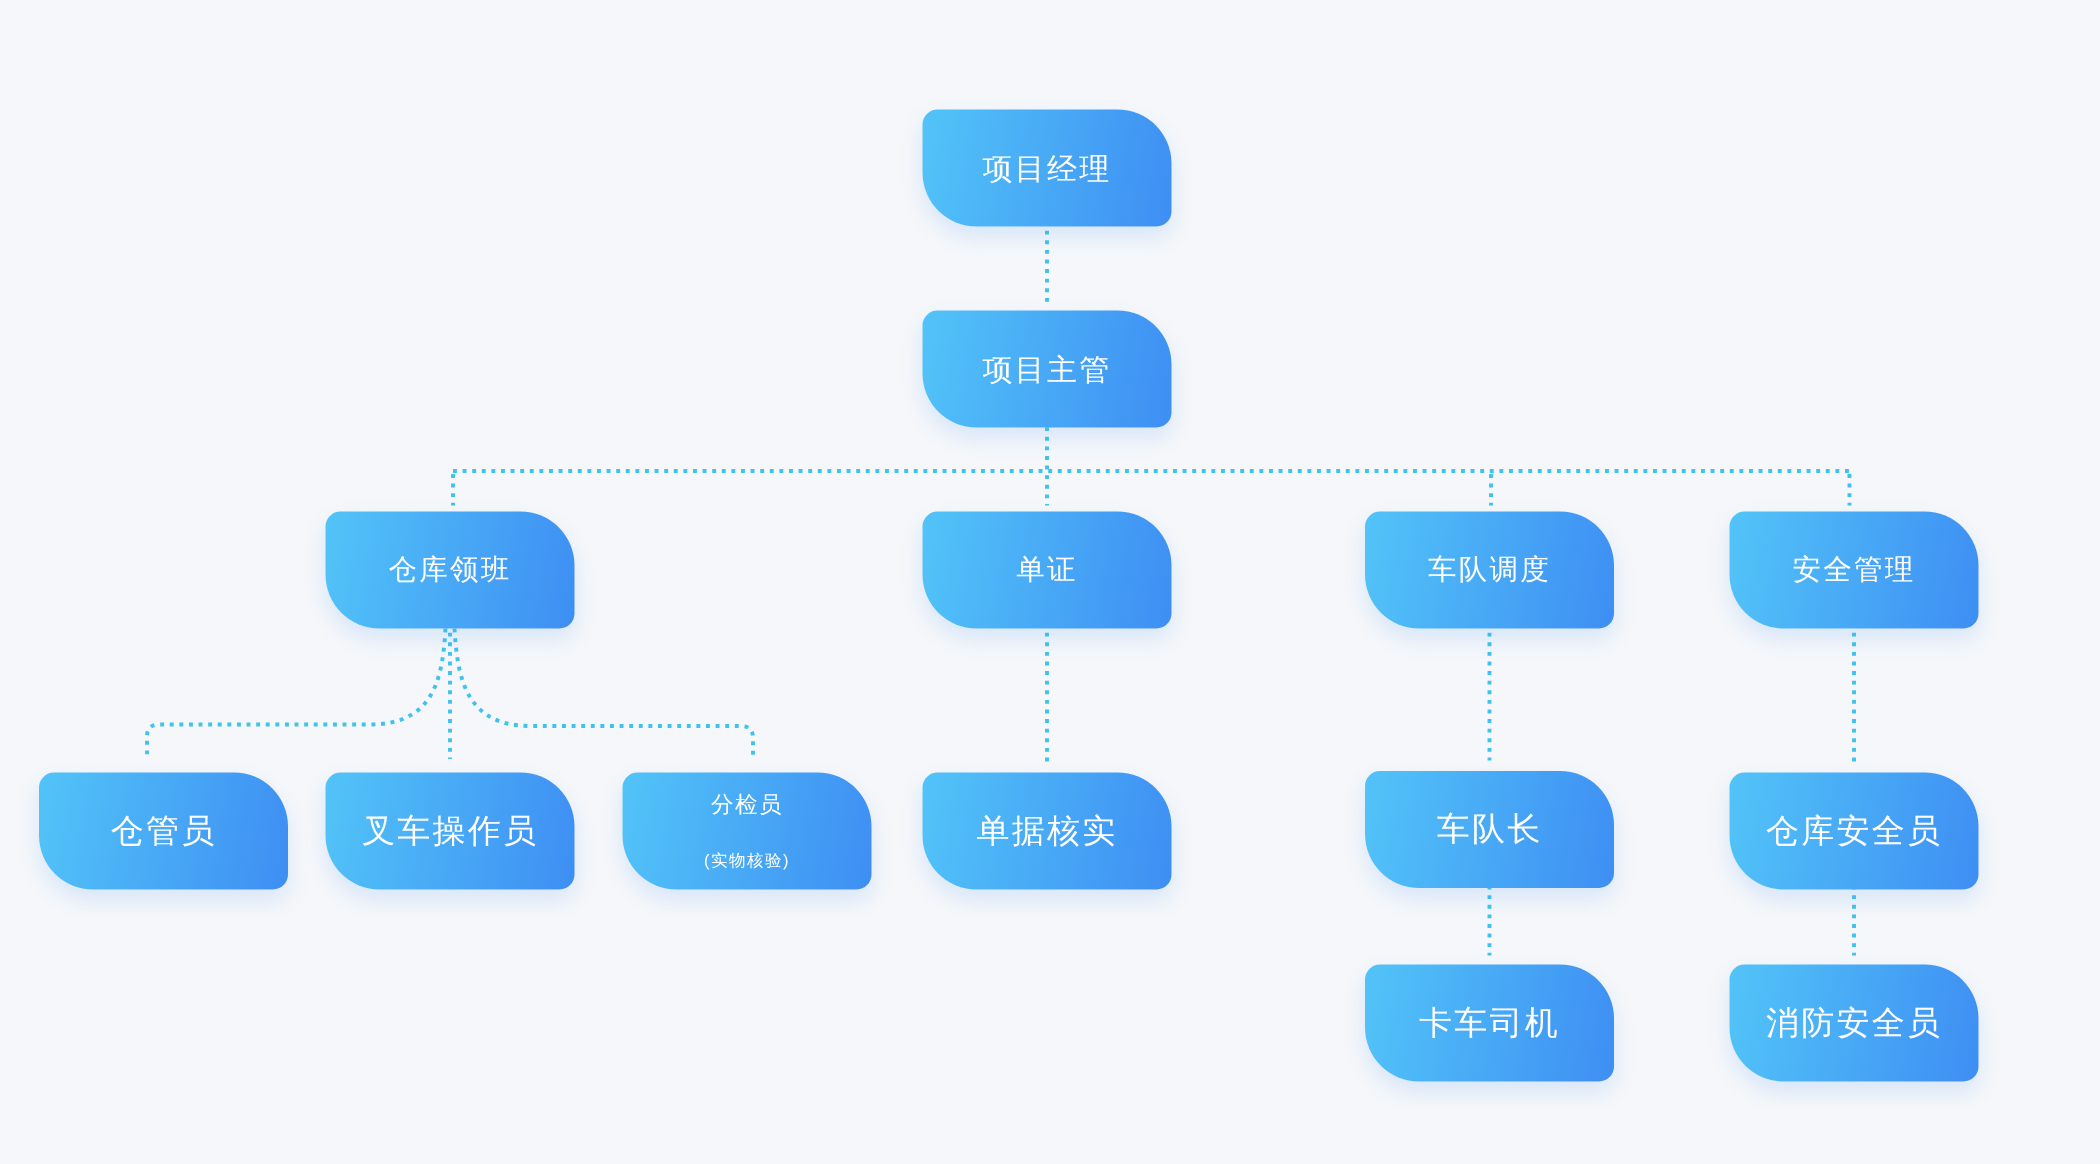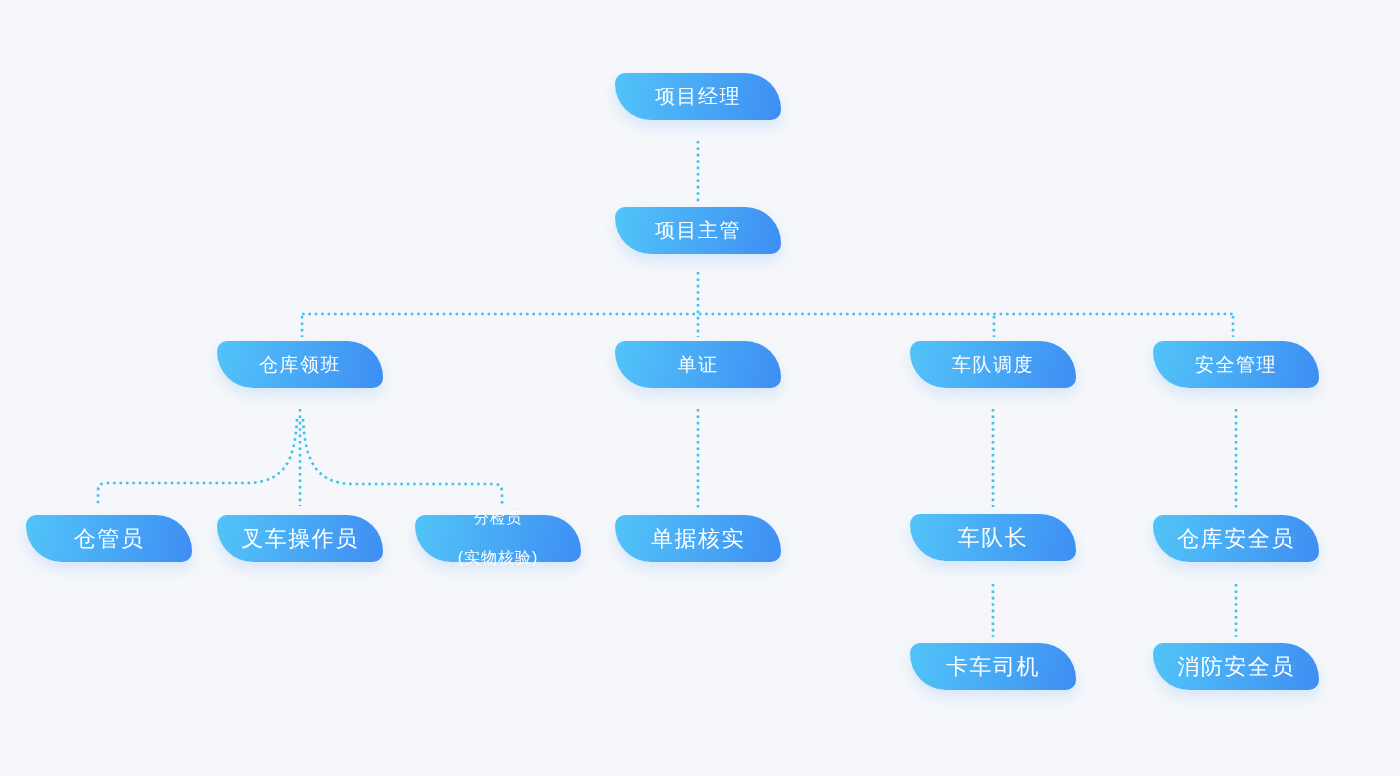--- a/index.html
+++ b/index.html
@@ -29,36 +29,36 @@
   .edge{
     fill:none;
     stroke:var(--connector);
     stroke-width:2.6;
     stroke-dasharray:2.6 3.8;
     stroke-linecap:butt;
   }
   .node{
     position:absolute;
     width:166px;
-    height:47px;
+    height:78px;
     background:linear-gradient(100deg,var(--grad-start) 0%,var(--grad-end) 100%);
     border-radius:10px 36px 10px 36px;
     color:var(--node-text);
     display:flex;
     flex-direction:column;
     align-items:center;
     justify-content:center;
     text-align:center;
     letter-spacing:1.5px;
     box-shadow:0 7px 14px rgba(62,142,243,0.16);
   }
   .lvl-top{font-size:20px;}
   .lvl-mid{font-size:19px;font-family:Liberation Mono, monospace;}
   .lvl-low{font-size:22px;}
-  .node .sub{font-size:16px;letter-spacing:1px;margin-top:20px;}
+  .node .sub{font-size:11px;letter-spacing:1px;margin-top:20px;}
   .two-line{font-size:15px;letter-spacing:1px;}
   
   .n-project-manager       {left:615px;top:73px;}
   .n-project-supervisor    {left:615px;top:207px;font-family:Liberation Serif, serif;}
   .n-warehouse-foreman     {left:217px;top:341px;}
   .n-documentation         {left:615px;top:341px;}
   .n-fleet-dispatch        {left:910px;top:341px;}
   .n-safety-management     {left:1153px;top:341px;}
   .n-warehouse-keeper      {left:26px;top:515px;}
   .n-forklift-operator     {left:217px;top:515px;}

